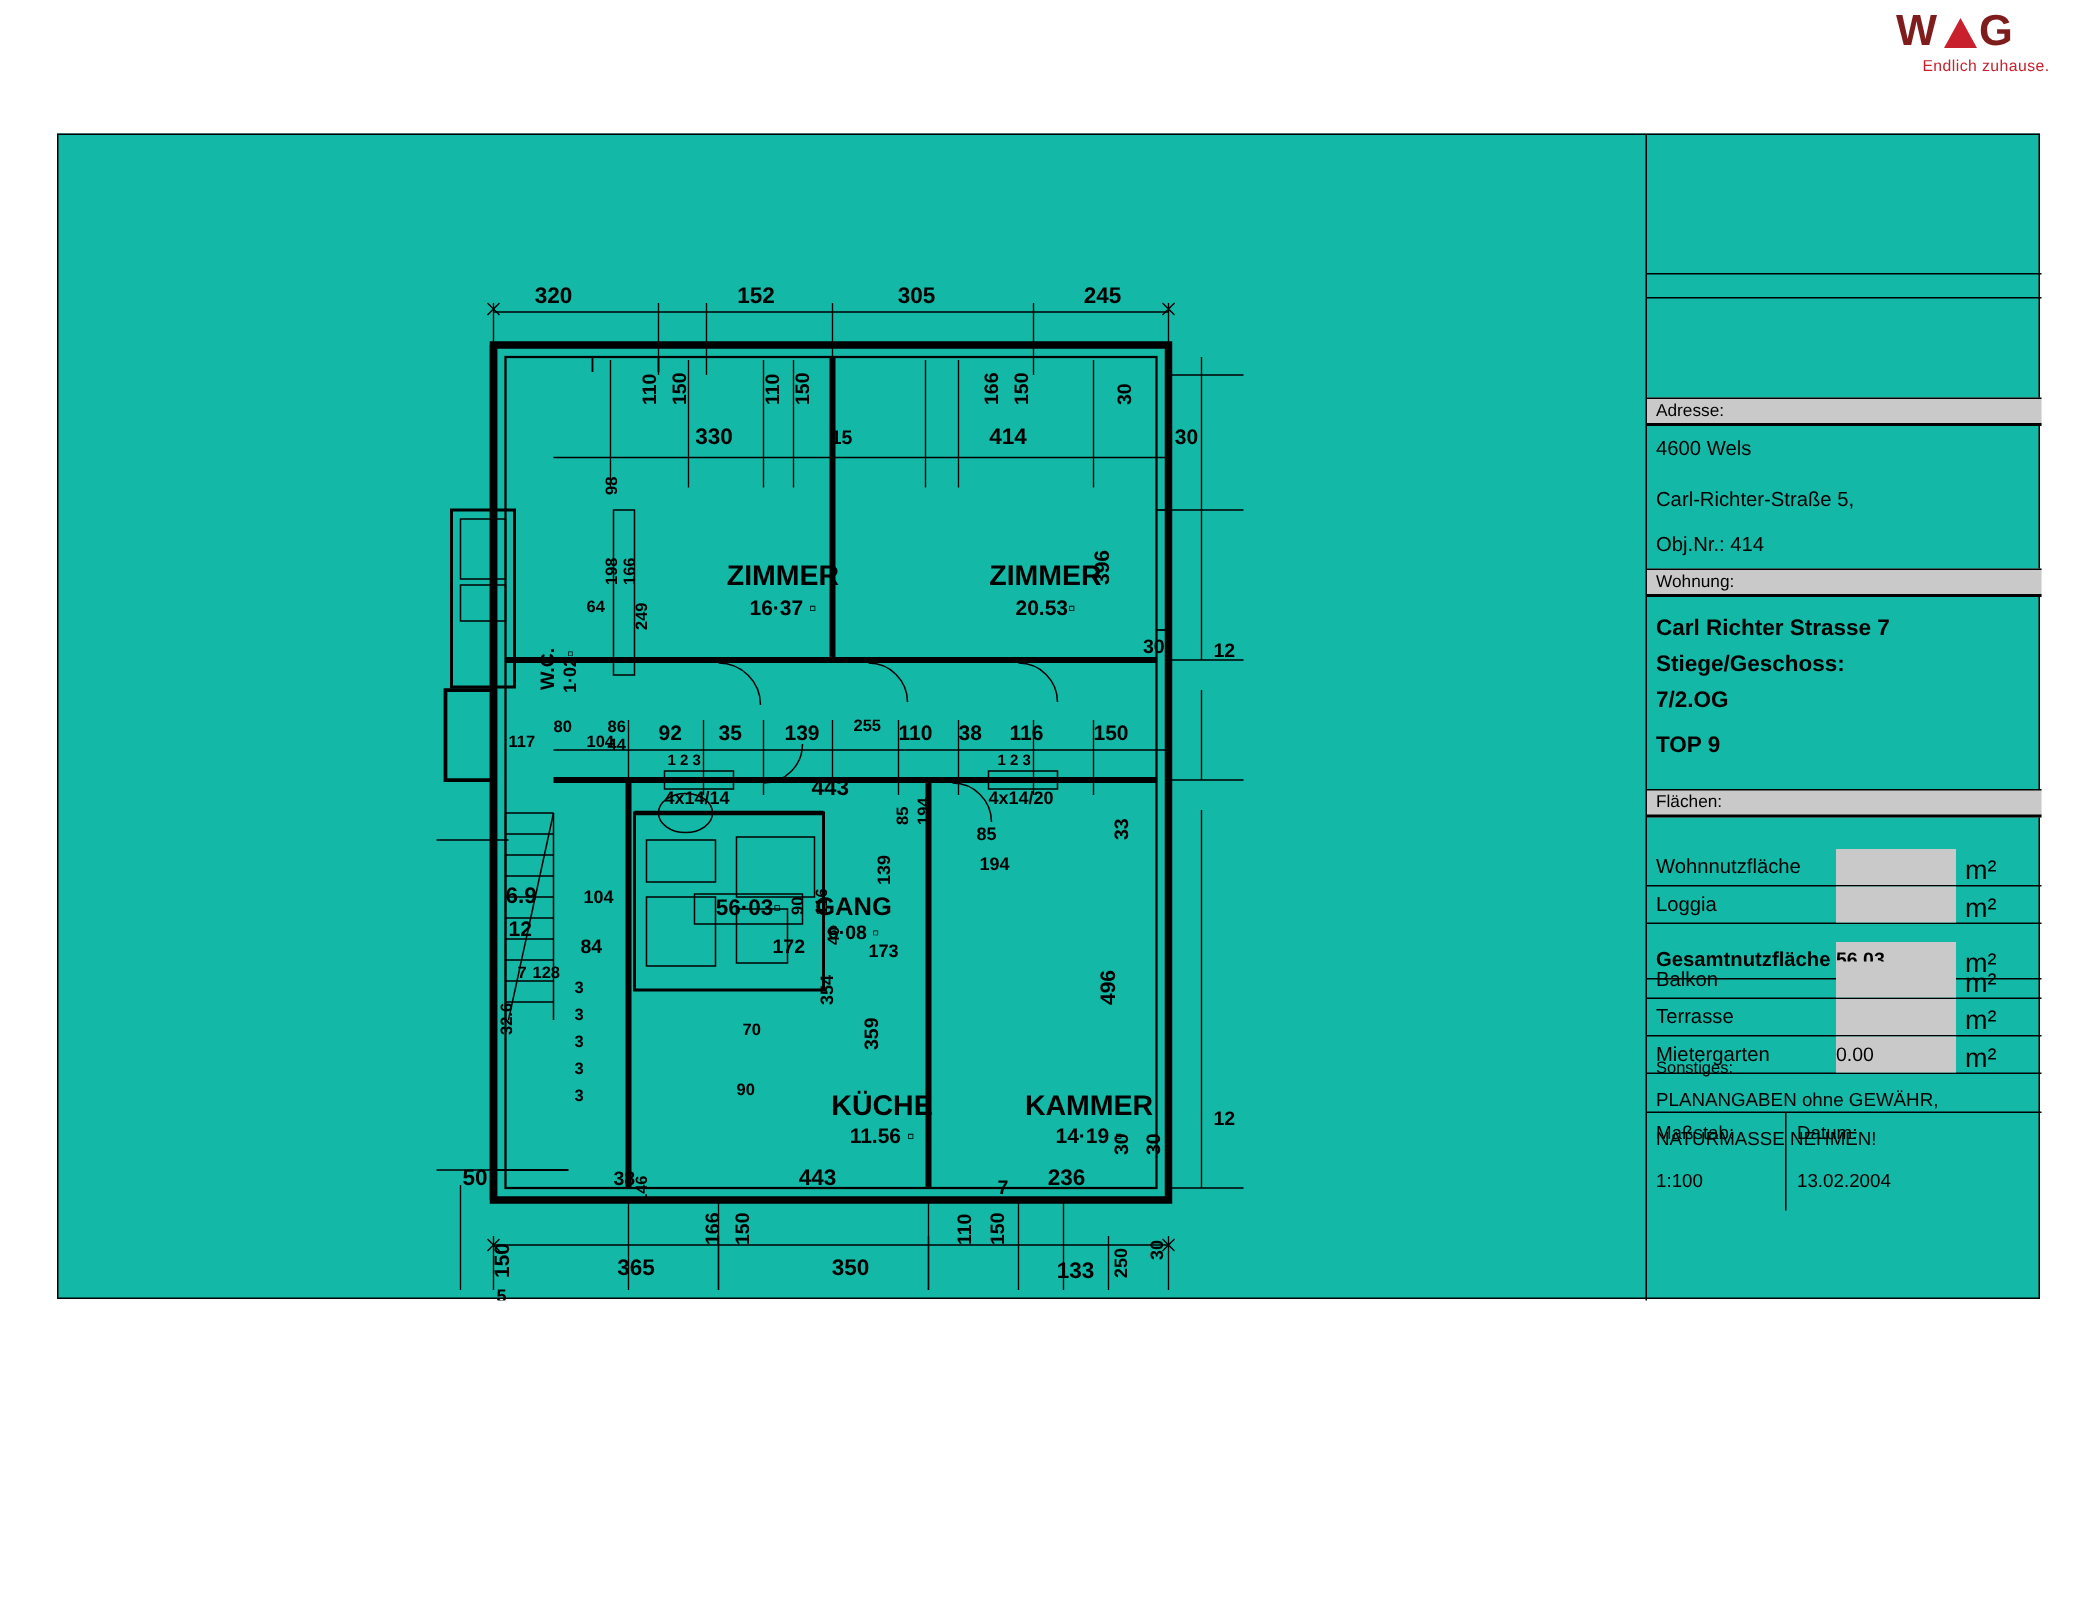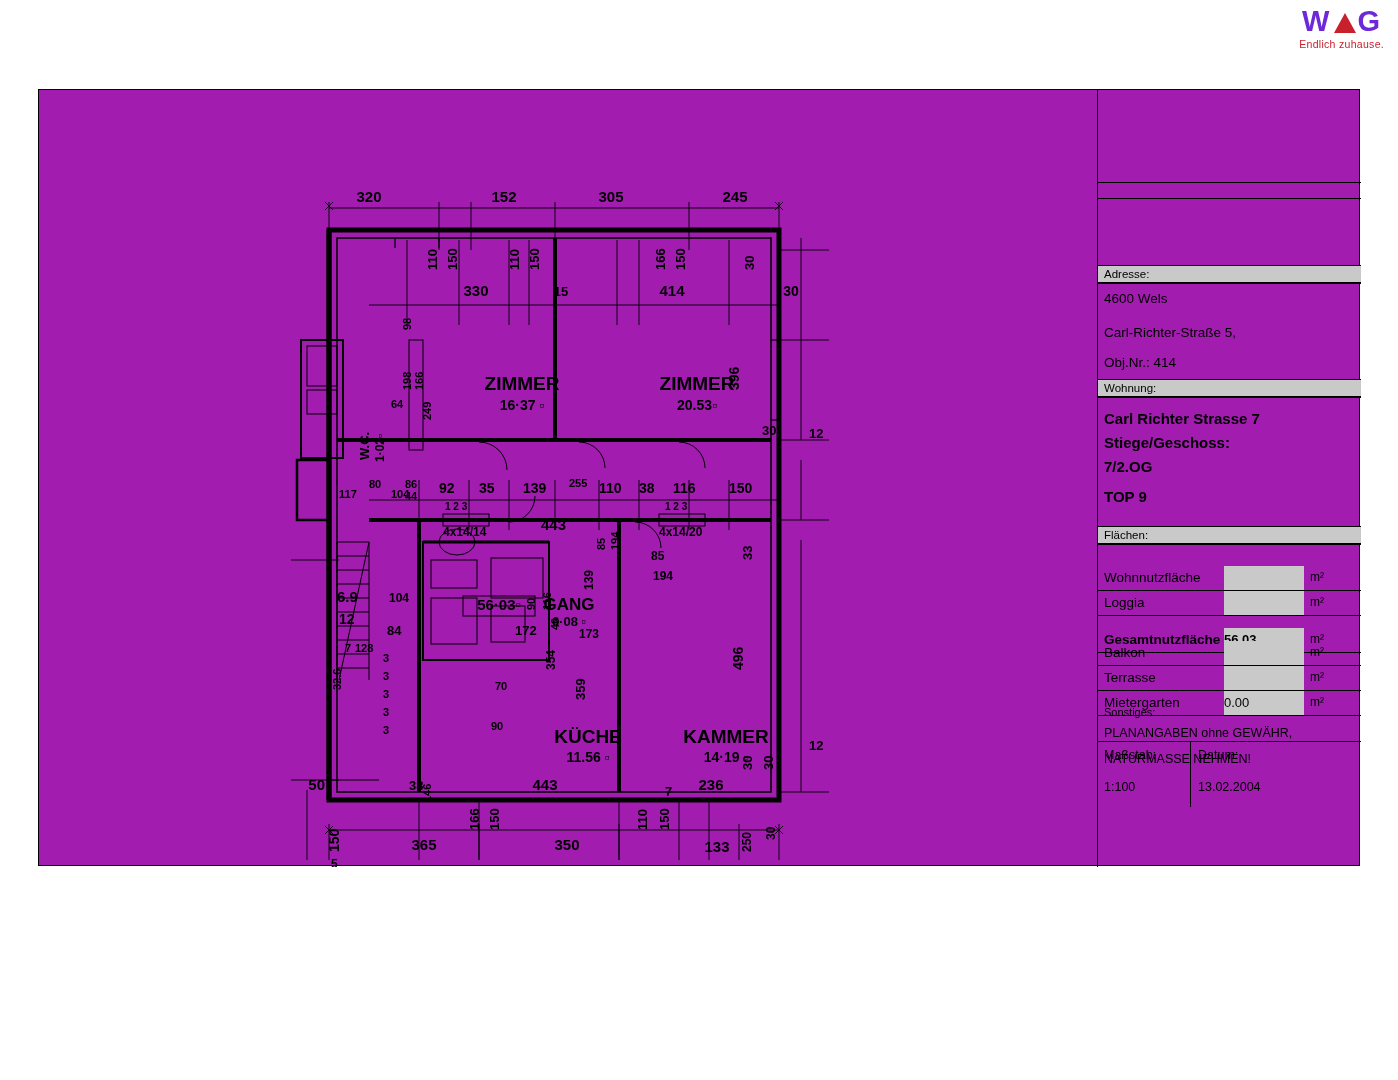--- a/index.html
+++ b/index.html
@@ -21,54 +21,53 @@
     position: absolute;
     top: 6px;
     right: 14px;
     width: 120px;
     height: 56px;
   }
   #logo .wag {
     font-family: "Liberation Sans", sans-serif;
     font-size: 29px;
     font-weight: bold;
-    color: #6d28d9;
+    color: #7f1d1d;
     letter-spacing: 4px;
     line-height: 30px;
-    text-align: right;
   }
   #logo .wag .triangle {
     display: inline-block;
     width: 0;
     height: 0;
     border-left: 11px solid transparent;
     border-right: 11px solid transparent;
     border-bottom: 20px solid #c8202c;
     position: relative;
     top: 2px;
     margin: 0 1px;
   }
   #logo .claim {
     font-size: 10.5px;
     color: #c8202c;
-    text-align: right;
+    text-align: center;
     margin-top: 2px;
     letter-spacing: .3px;
   }
 
   
   #sheet {
     position: absolute;
     left: 38px;
     top: 89px;
     width: 1322px;
     height: 777px;
     border: 1px solid #000;
     box-sizing: border-box;
-    background: #a21caf;
+    background: #14b8a6;
   }
 
   
   #titleblock {
     position: absolute;
     left: 1058px;
     top: 0;
     width: 264px;
     height: 777px;
     border-left: 1px solid #000;
@@ -127,21 +126,21 @@
     background: #c9c9c9;
     text-align: left;
     box-sizing: border-box;
     padding: 4px 4px 0 0;
     font-size: 13px;
   }
   .flaechen-row .unit {
     position: absolute;
     left: 212px;
     top: 4px;
-    font-size: 12px;
+    font-size: 18px;
   }
   .flaechen-row.bold .lbl, .flaechen-row.bold .val { font-weight: bold; }
 
   .sonst-label {
     position: absolute;
     left: 6px;
     font-size: 11px;
   }
   .sonst-text {
     position: absolute;

